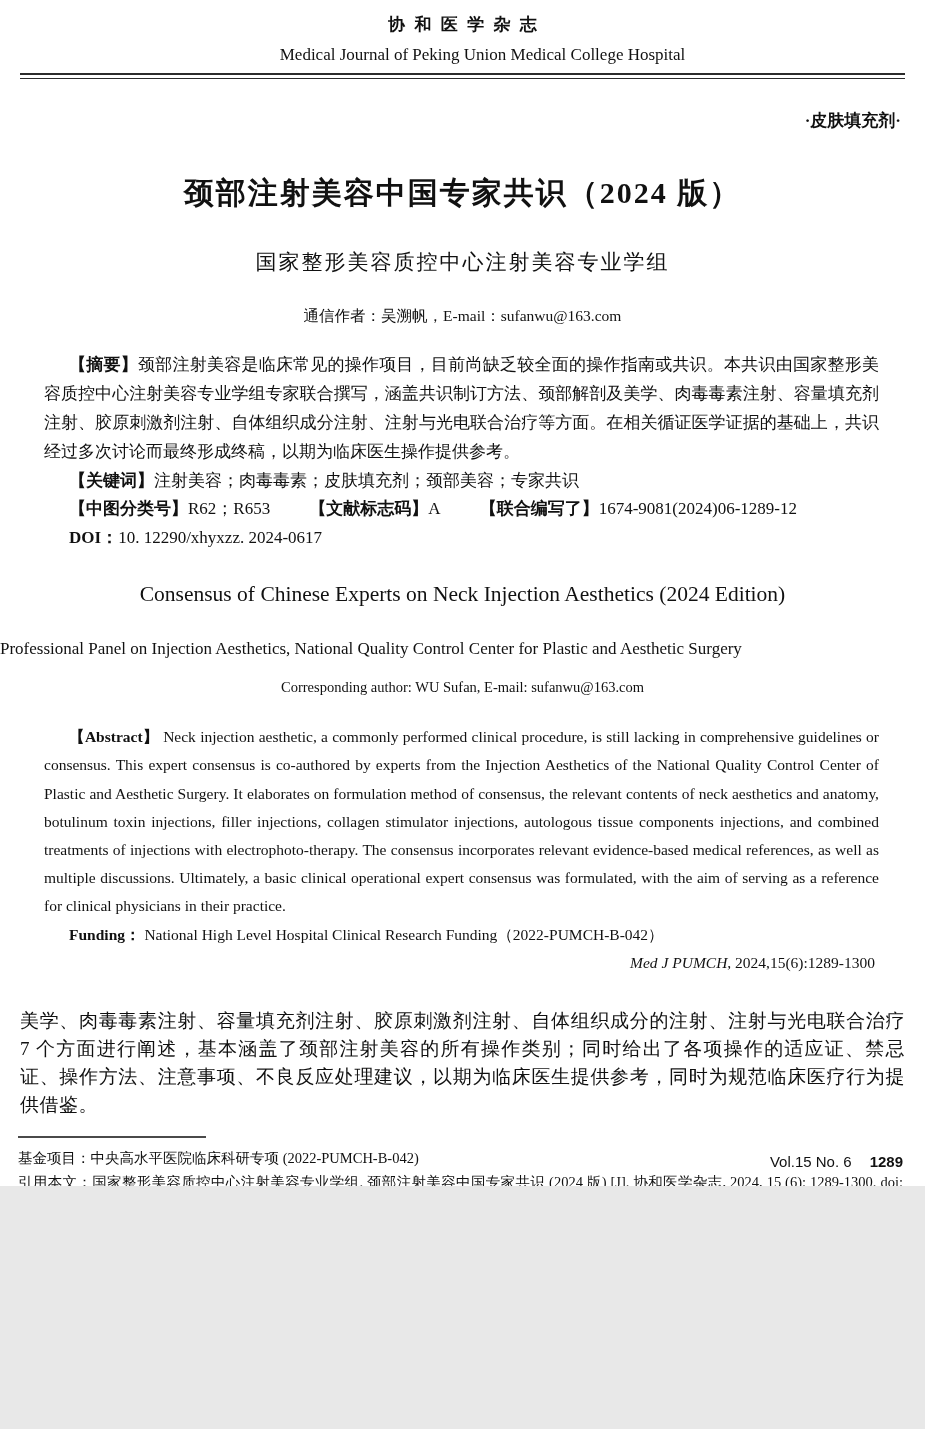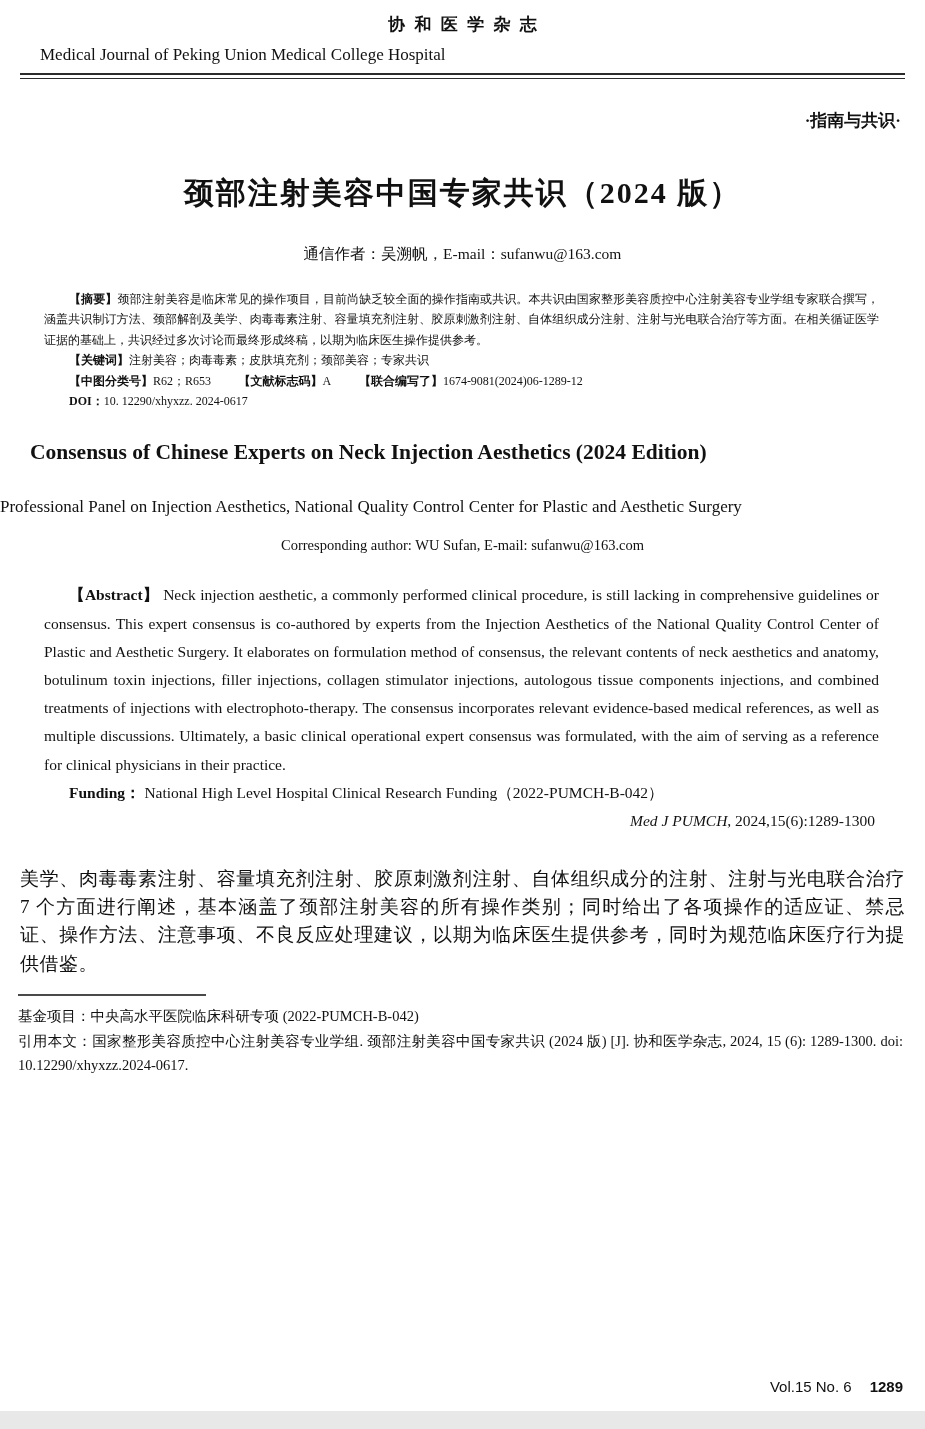--- a/index.html
+++ b/index.html
@@ -1,32 +1,32 @@
 <!DOCTYPE html>
 <html><head>
 <meta charset="utf-8">
 <style>
   html,body{margin:0;padding:0;background:#e8e8e8;}
   .page{
     position:relative;
-    width:925px;height:1411px;
+    width:925px;height:1186px;
     margin:0 auto;
     background:#ffffff;
     color:#111;
     font-family:"Liberation Serif","DejaVu Serif",serif;
     overflow:hidden;
   }
   
   .journal-cn{
     margin-top:14px;text-align:center;
     font-size:17px;line-height:22px;font-weight:600;
     letter-spacing:0.55em;text-indent:0.55em;
   }
   .journal-en{
-    margin-top:8px;text-align:left;
+    margin-top:8px;text-align:center;
     font-size:17px;line-height:22px;margin-left:40px;
   }
   .double-rule{
     margin:7px 20px 0 20px;height:3px;
     border-top:2px solid #2b2b2b;border-bottom:1.6px solid #2b2b2b;
   }
   
   .section-tag{
     margin:30px 24px 0 0;text-align:right;
     font-size:17px;line-height:24px;font-weight:700;
@@ -40,29 +40,29 @@
     margin-top:32px;text-align:center;
     font-size:21px;line-height:30px;letter-spacing:2px;
   }
   .corr-cn{
     margin-top:28px;text-align:center;
     font-size:15.5px;line-height:22px;
   }
   
   .abstract-block{
     margin:24px 46px 0 44px;
-    font-size:12px;line-height:1.7;text-align:justify;
+    font-size:17px;line-height:1.7;text-align:justify;
   }
   .abstract-block p{margin:0;text-indent:25px;}
   .abstract-block .lbl{font-weight:700;}
   .cls-item + .cls-item{margin-left:2.3em;}
   
   .title-en{
-    margin:26px 30px 0 30px;
-    font-size:21.5px;line-height:30px;font-weight:700;
+    margin:26px 30px 0 30px;text-align:center;
+    font-size:21.5px;line-height:30px;font-weight:400;
   }
   .byline-en{
     margin-top:28px;text-align:left;
     font-size:17px;line-height:24px;
   }
   .corr-en{
     margin-top:16px;text-align:center;
     font-size:14.5px;line-height:20px;
   }
   .abstract-en{
@@ -105,23 +105,24 @@
 <body>
 
 <div class="page">
 
   <header>
     <div class="journal-cn">协和医学杂志</div>
     <div class="journal-en">Medical Journal of Peking Union Medical College Hospital</div>
     <div class="double-rule"></div>
   </header>
 
-  <div class="section-tag">·指南与共识·</div>
+  <div class="section-tag">·皮肤填充剂·</div>
 
   <h1 class="title-cn">颈部注射美容中国专家共识（2024 版）</h1>
+  <div class="org-cn">国家整形美容质控中心注射美容专业学组</div>
   <div class="corr-cn">通信作者：吴溯帆，E-mail：sufanwu@163.com</div>
 
   <section class="abstract-block">
     <p><span class="lbl">【摘要】</span><span>颈部注射美容是临床常见的操作项目，目前尚缺乏较全面的操作指南或共识。本共识由国家整形美容质控中心注射美容专业学组专家联合撰写，涵盖共识制订方法、颈部解剖及美学、肉毒毒素注射、容量填充剂注射、胶原刺激剂注射、自体组织成分注射、注射与光电联合治疗等方面。在相关循证医学证据的基础上，共识经过多次讨论而最终形成终稿，以期为临床医生操作提供参考。</span></p>
     <p><span class="lbl">【关键词】</span><span>注射美容；肉毒毒素；皮肤填充剂；颈部美容；专家共识</span></p>
     <p>
       <span class="cls-item"><span class="lbl">【中图分类号】</span><span>R62；R653</span></span><span class="cls-item"><span class="lbl">【文献标志码】</span><span>A</span></span><span class="cls-item"><span class="lbl">【联合编写了】</span><span>1674-9081(2024)06-1289-12</span></span>
     </p>
     <p><span class="lbl">DOI：</span><span>10. 12290/xhyxzz. 2024-0617</span></p>
   </section>

